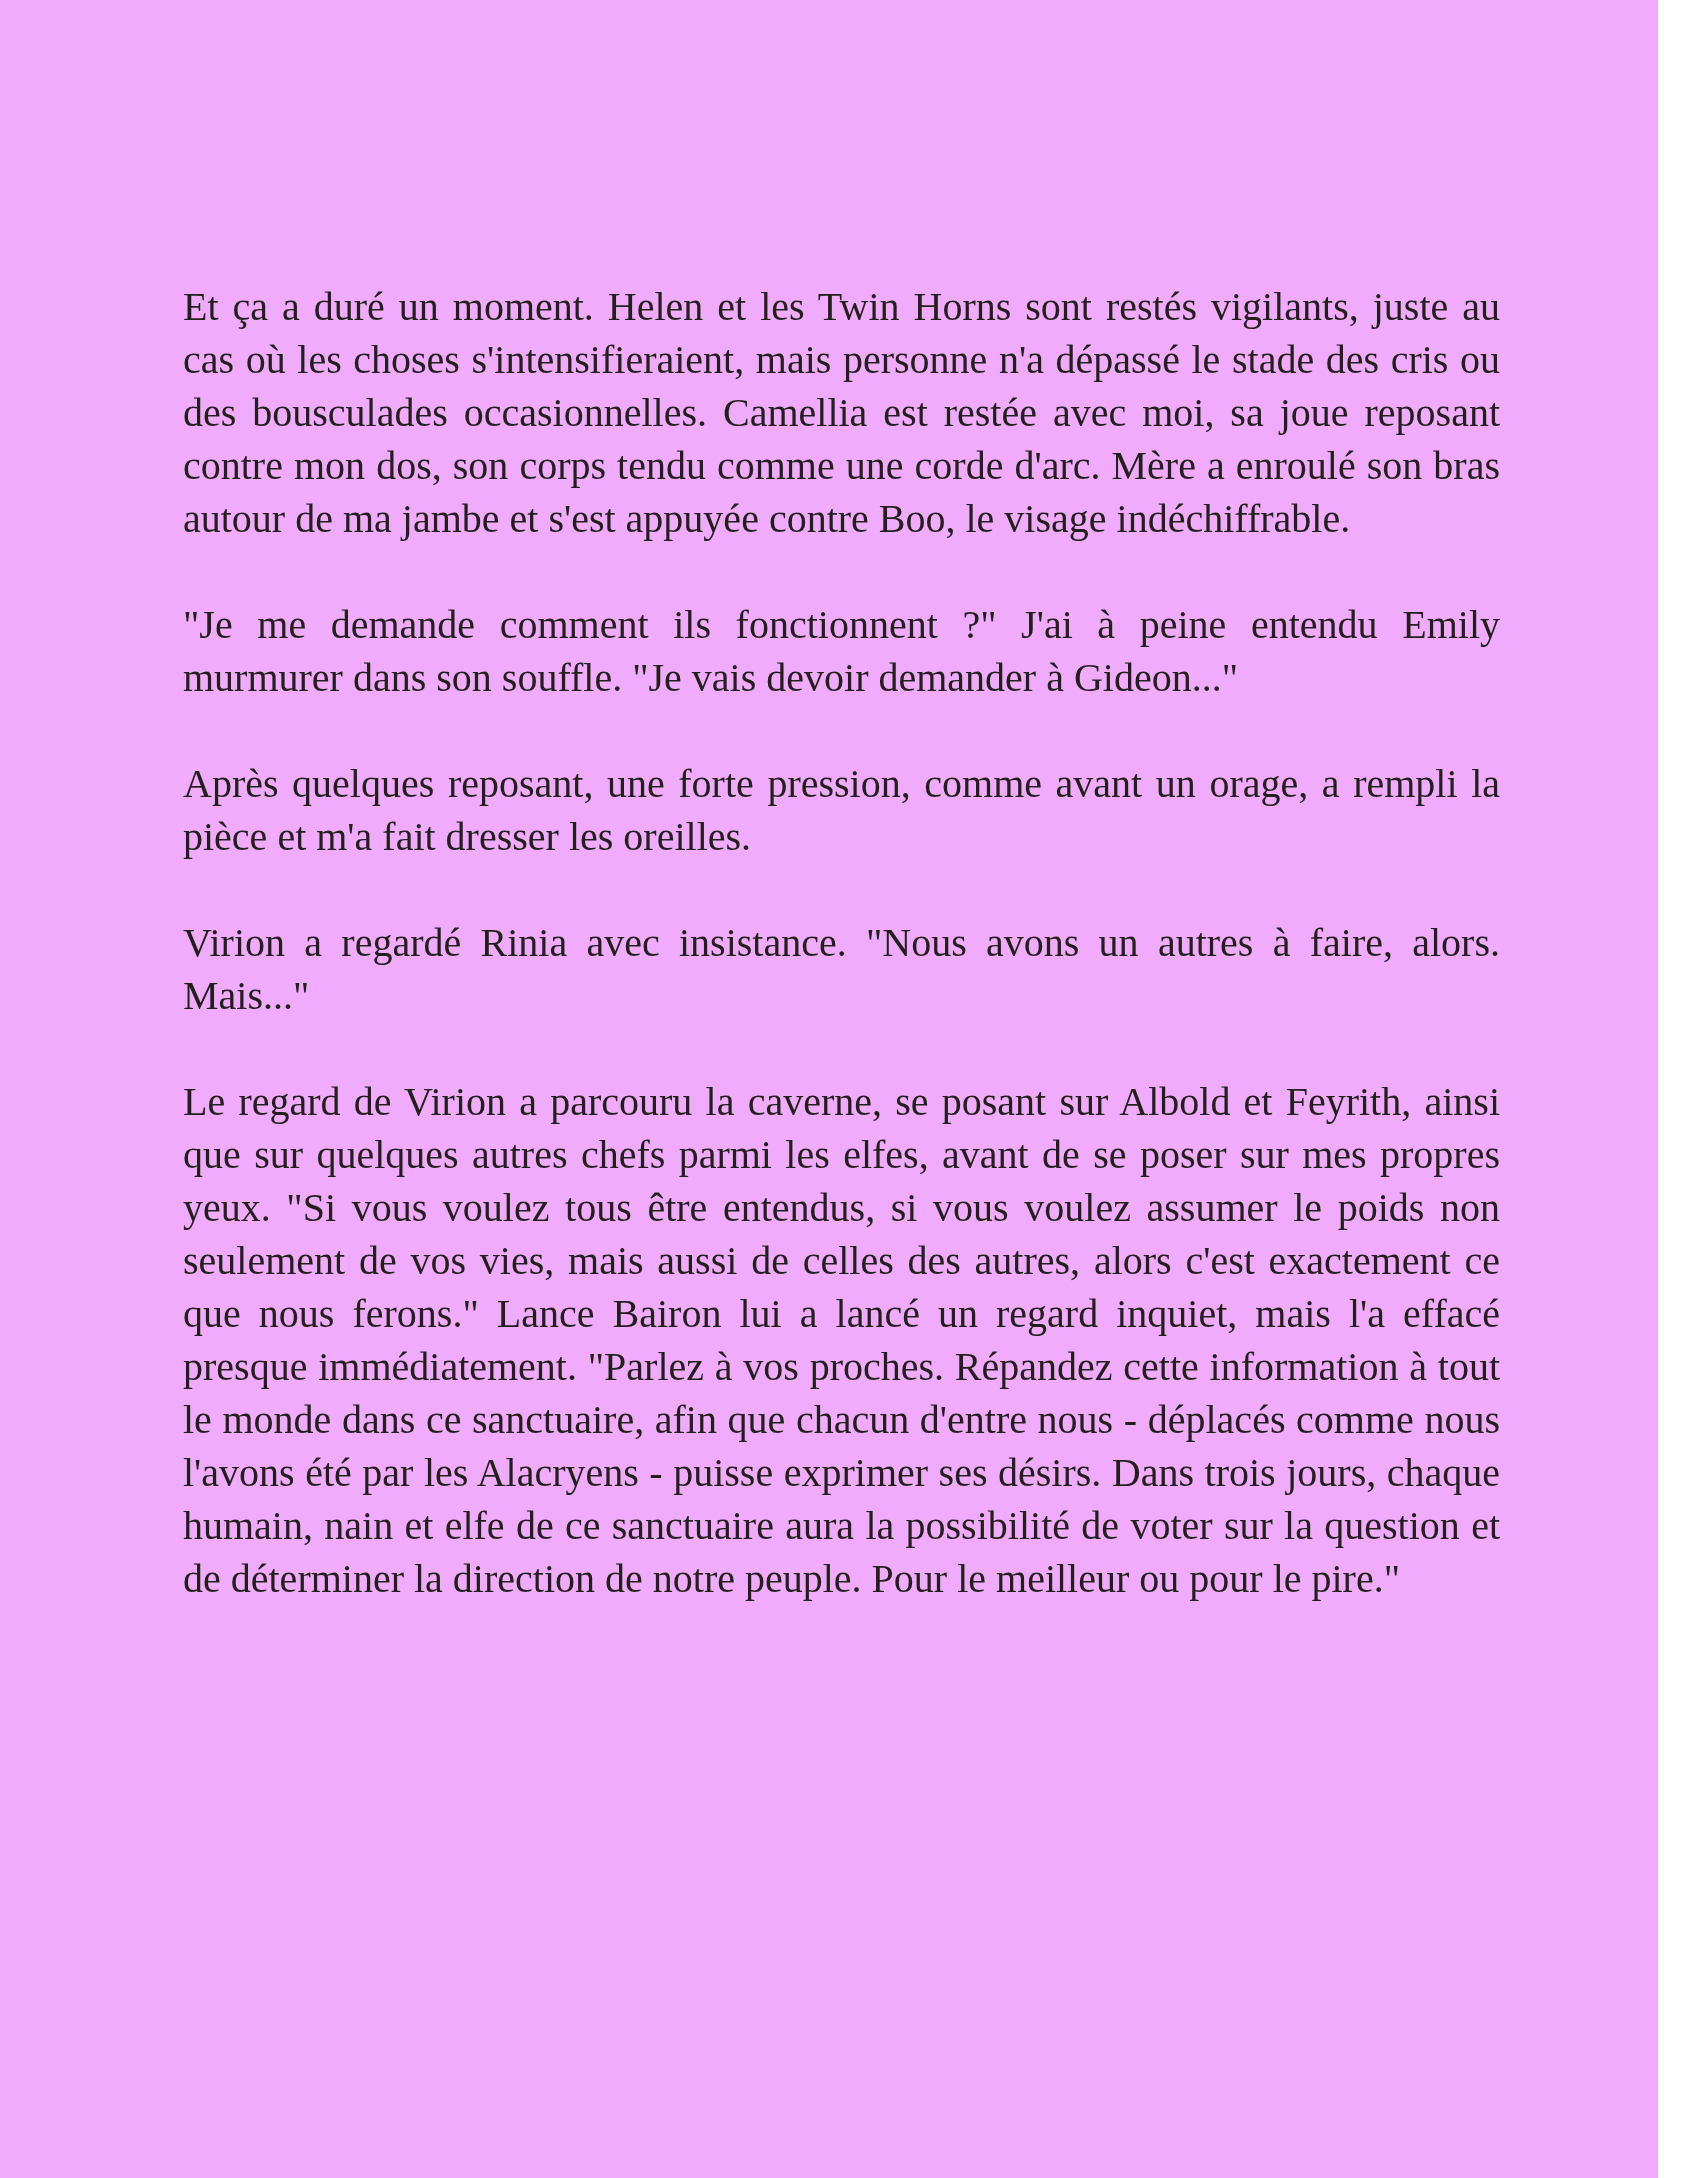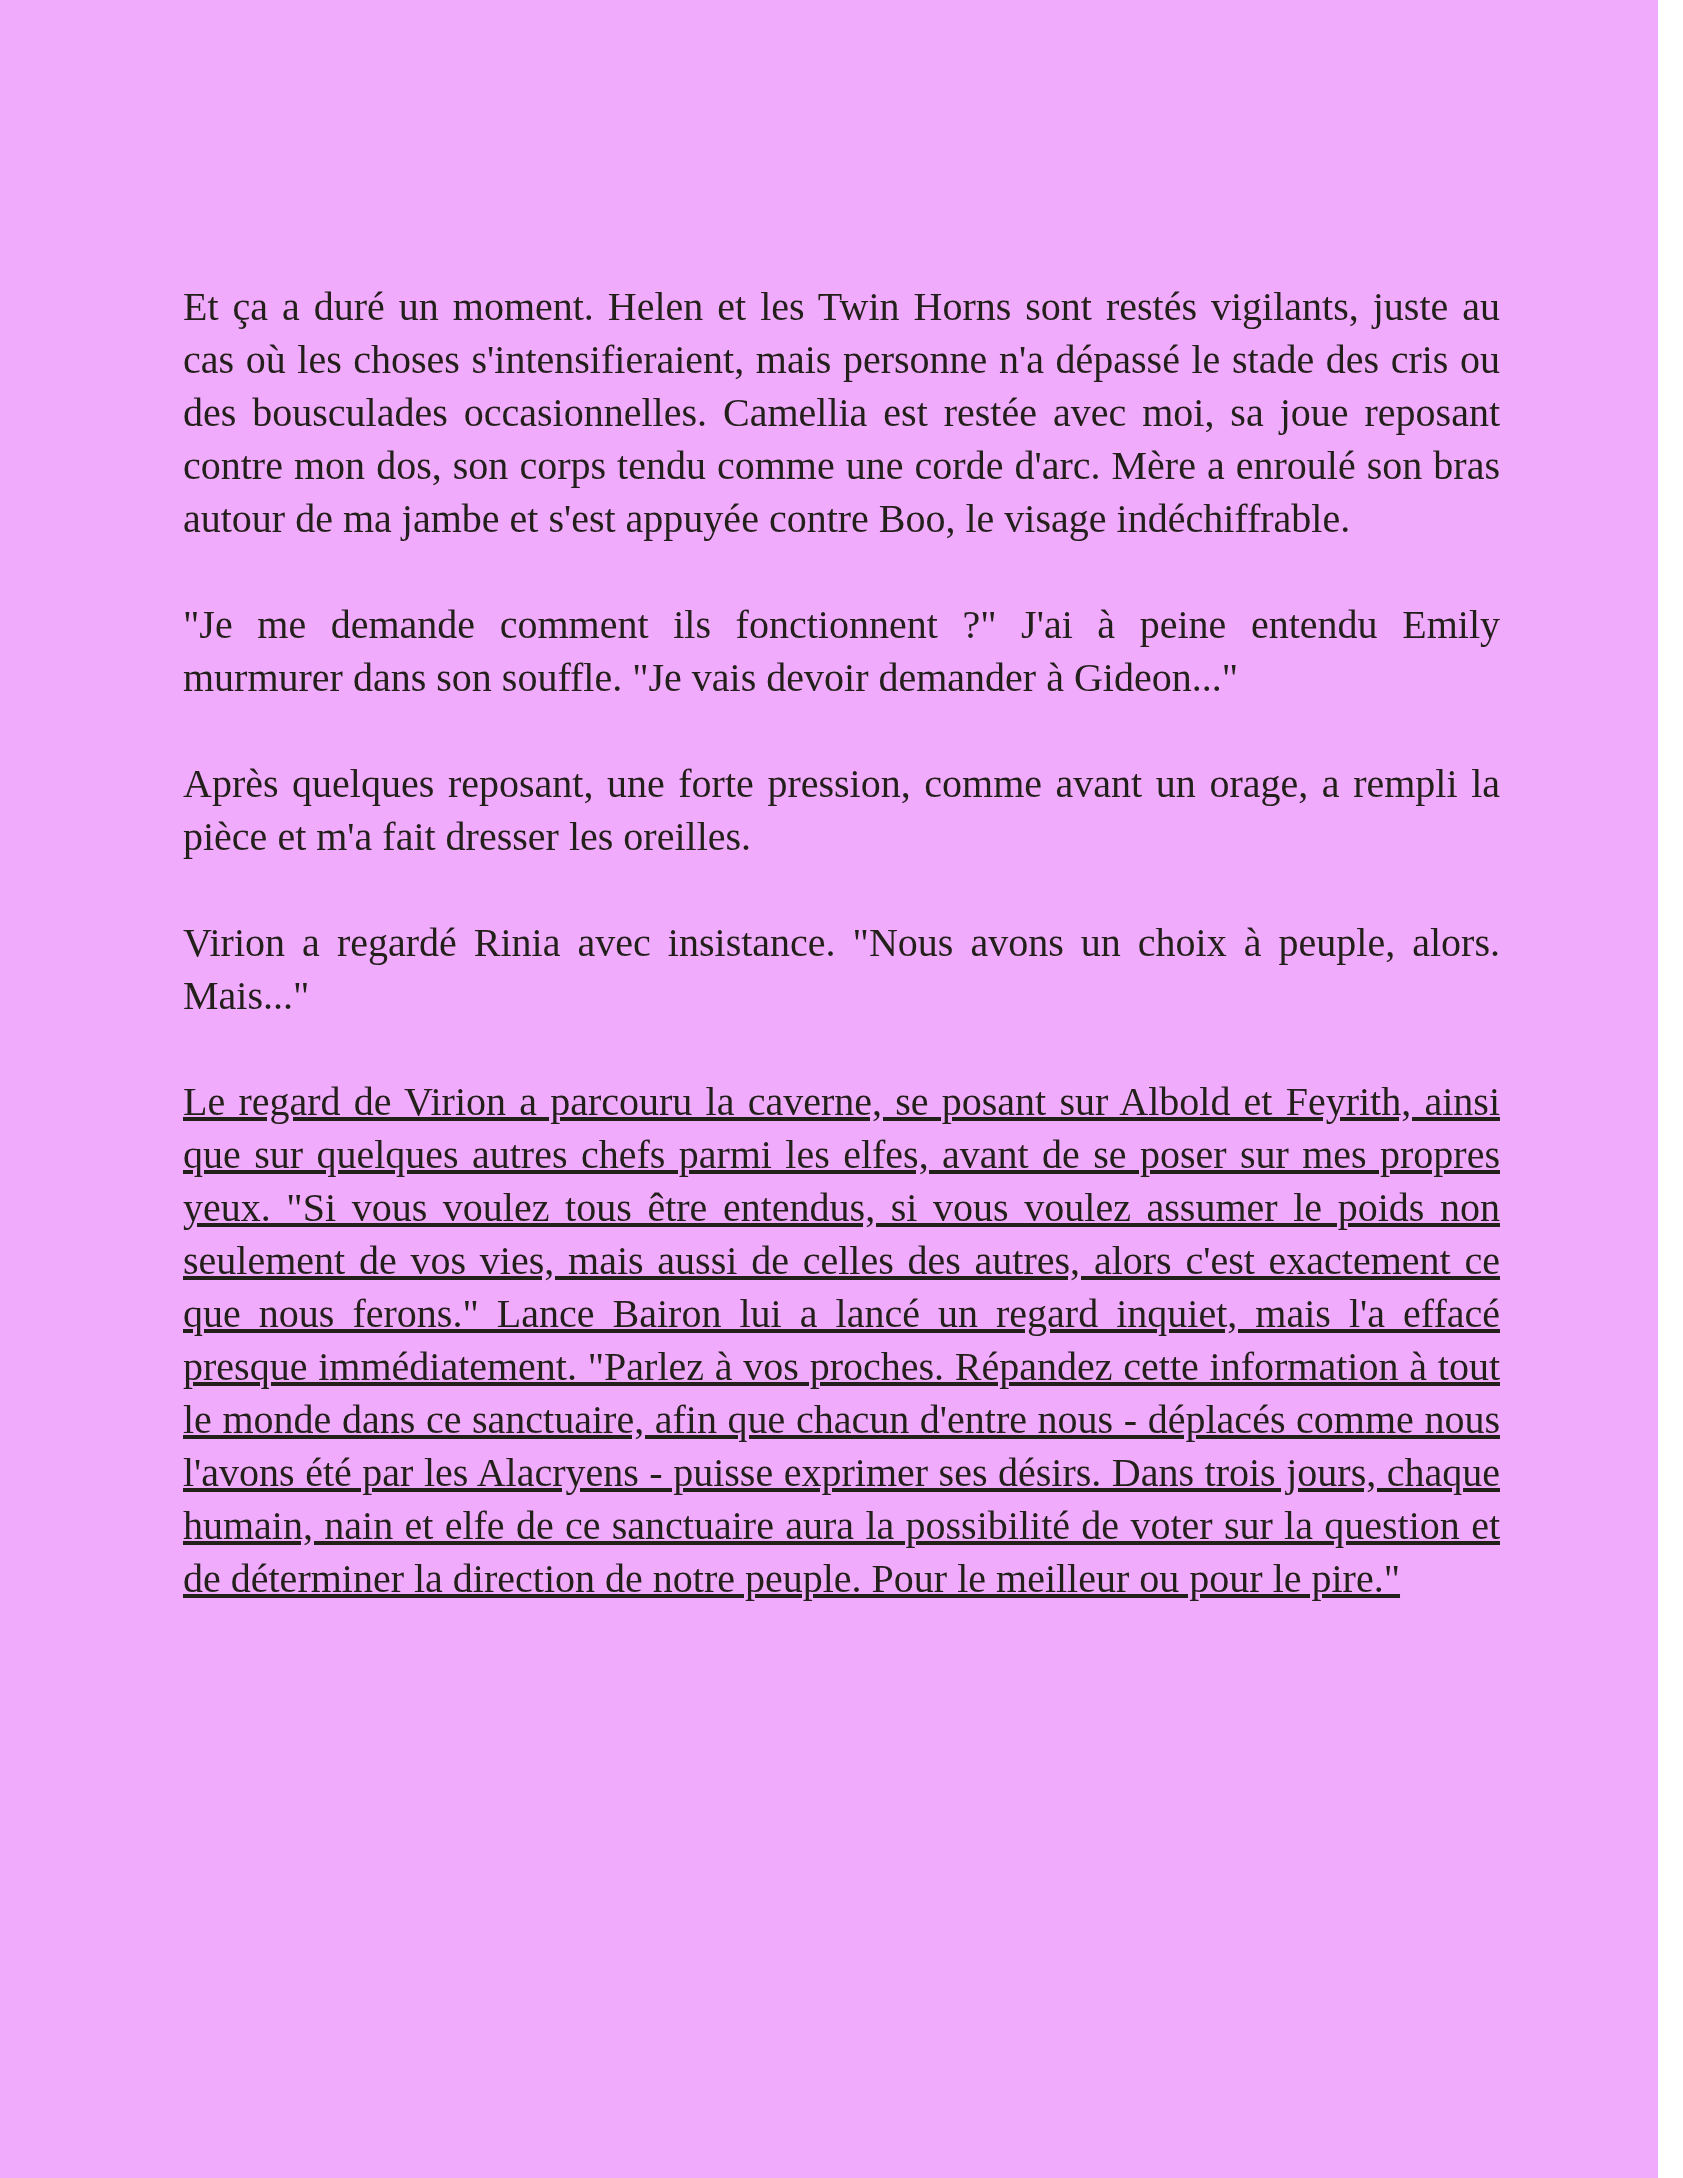--- a/index.html
+++ b/index.html
@@ -24,28 +24,27 @@
     line-height: 53px;
     color: #231f1a;
   }
   .content p {
     margin: 0 0 53px 0;
     text-align: justify;
     text-justify: inter-word;
   }
   .content p:last-child {
     margin-bottom: 0;
-    text-decoration: underline;
   }
 </style>
 </head>
 <body>
 
 <div class="page">
   <div class="content">
     <p>Et ça a duré un moment. Helen et les Twin Horns sont restés vigilants, juste au cas où les choses s'intensifieraient, mais personne n'a dépassé le stade des cris ou des bousculades occasionnelles. Camellia est restée avec moi, sa joue reposant contre mon dos, son corps tendu comme une corde d'arc. Mère a enroulé son bras autour de ma jambe et s'est appuyée contre Boo, le visage indéchiffrable.</p>
     <p>"Je me demande comment ils fonctionnent ?" J'ai à peine entendu Emily murmurer dans son souffle. "Je vais devoir demander à Gideon..."</p>
     <p>Après quelques reposant, une forte pression, comme avant un orage, a rempli la pièce et m'a fait dresser les oreilles.</p>
-    <p>Virion a regardé Rinia avec insistance. "Nous avons un choix à peuple, alors. Mais..."</p>
+    <p>Virion a regardé Rinia avec insistance. "Nous avons un autres à faire, alors. Mais..."</p>
     <p>Le regard de Virion a parcouru la caverne, se posant sur Albold et Feyrith, ainsi que sur quelques autres chefs parmi les elfes, avant de se poser sur mes propres yeux. "Si vous voulez tous être entendus, si vous voulez assumer le poids non seulement de vos vies, mais aussi de celles des autres, alors c'est exactement ce que nous ferons." Lance Bairon lui a lancé un regard inquiet, mais l'a effacé presque immédiatement. "Parlez à vos proches. Répandez cette information à tout le monde dans ce sanctuaire, afin que chacun d'entre nous - déplacés comme nous l'avons été par les Alacryens - puisse exprimer ses désirs. Dans trois jours, chaque humain, nain et elfe de ce sanctuaire aura la possibilité de voter sur la question et de déterminer la direction de notre peuple. Pour le meilleur ou pour le pire."</p>
   </div>
 </div>
 
 
 </body></html>

